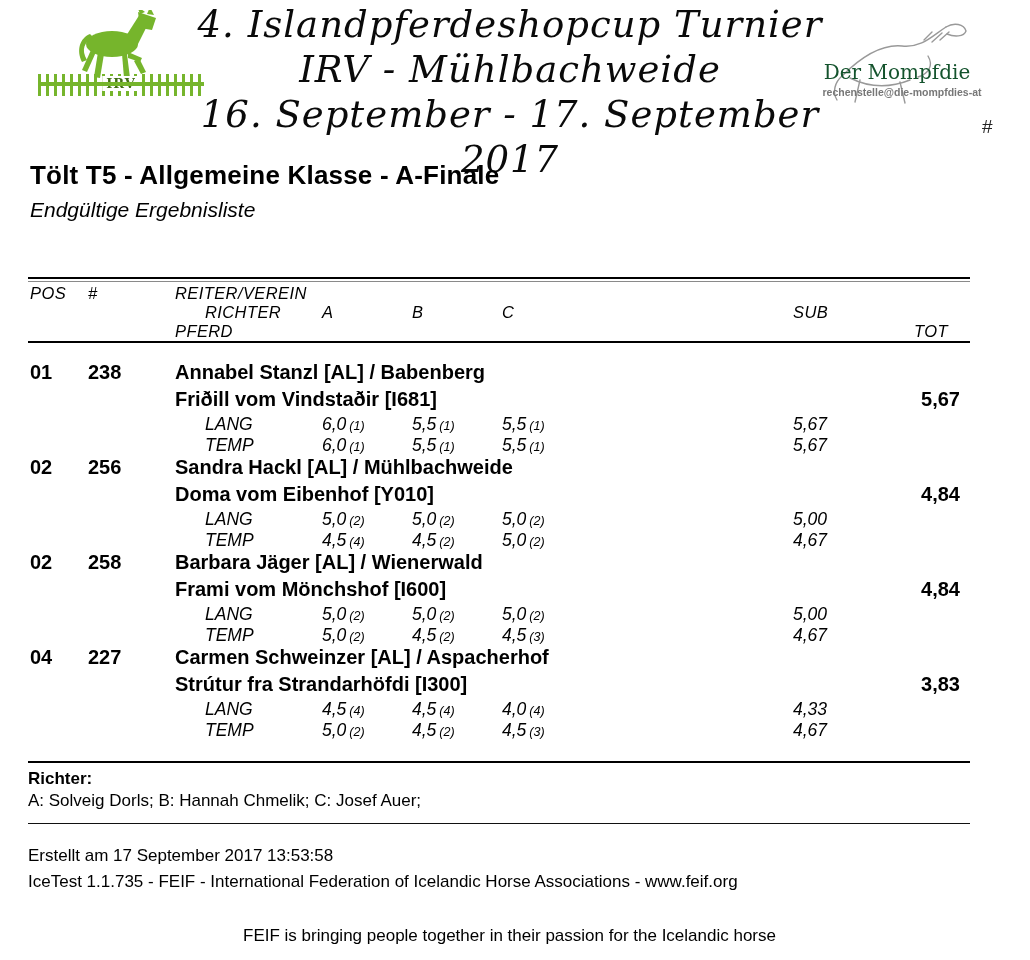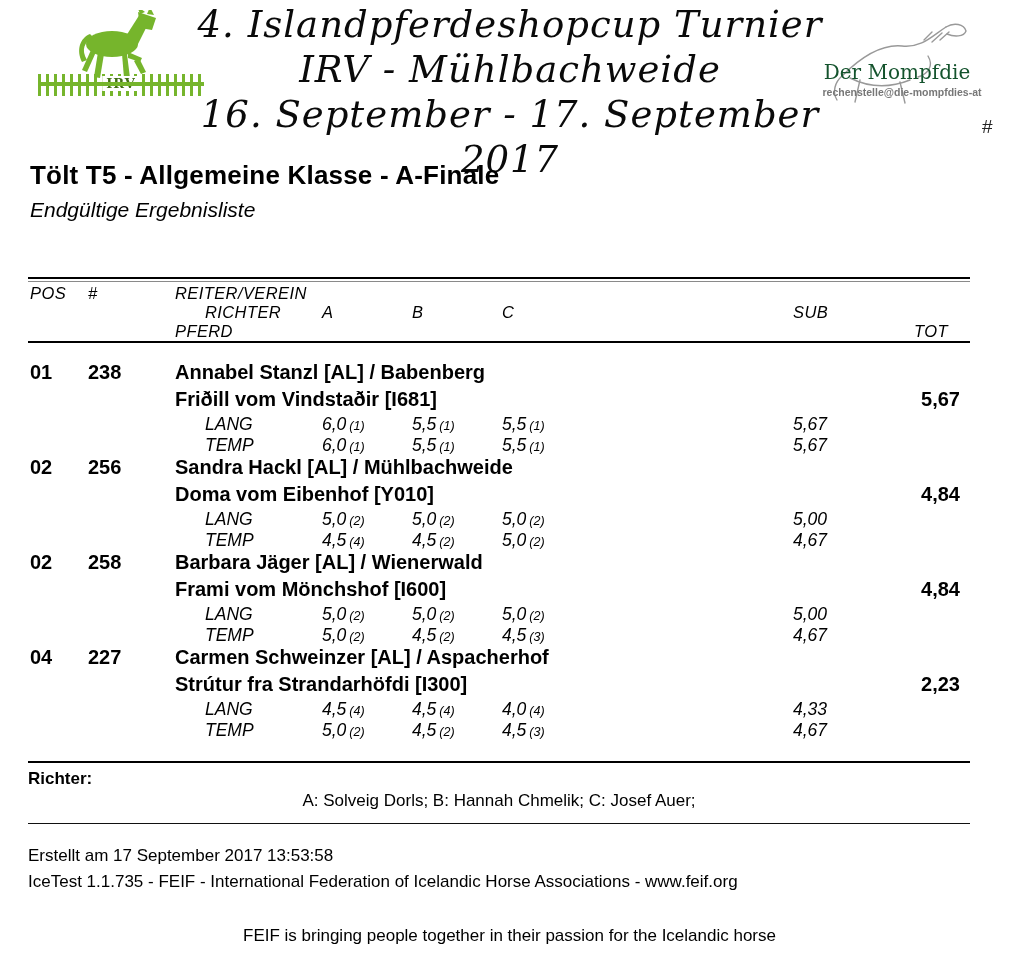--- a/index.html
+++ b/index.html
@@ -52,21 +52,21 @@
   .entry{position:relative;height:95px;}
   .rider-line{position:relative;height:27px;font-weight:bold;font-size:20px;}
   .horse-line{position:relative;height:26px;font-weight:bold;font-size:20px;}
   .score-line{position:relative;height:21px;font-style:italic;font-size:17.5px;}
   .tot-val{position:absolute;right:10px;top:0;font-weight:bold;font-size:20px;}
   .rank{font-size:12.5px;margin-left:3px;}
   .rule-bottom{margin-top:20px;}
   
   .judges{position:relative;margin-top:6px;font-size:17px;}
   .judges-label{font-weight:bold;height:22px;}
-  .judges-line{height:24px;text-align:center;}
+  .judges-line{height:24px;}
   .rule-judges{margin-top:8px;}
   
   .doc-footer{position:relative;margin-top:22px;font-size:17px;}
   .doc-footer div{height:26px;}
   .slogan{padding-left:215px;margin-top:28px;}
 </style>
 </head>
 <body>
 
 <div class="club-logo">
@@ -222,21 +222,21 @@
     </div>
 
     <div class="entry">
       <div class="rider-line">
         <span class="c-pos">04</span>
         <span class="c-num">227</span>
         <span class="c-name">Carmen Schweinzer [AL] / Aspacherhof</span>
       </div>
       <div class="horse-line">
         <span class="c-name">Strútur fra Strandarhöfdi [I300]</span>
-        <span class="tot-val">2,23</span>
+        <span class="tot-val">3,83</span>
       </div>
       <div class="score-line">
         <span class="c-label">LANG</span>
         <span class="c-a"><span>4,5</span><span class="rank">(4)</span></span>
         <span class="c-b"><span>4,5</span><span class="rank">(4)</span></span>
         <span class="c-c"><span>4,0</span><span class="rank">(4)</span></span>
         <span class="c-sub">4,33</span>
       </div>
       <div class="score-line">
         <span class="c-label">TEMP</span>

